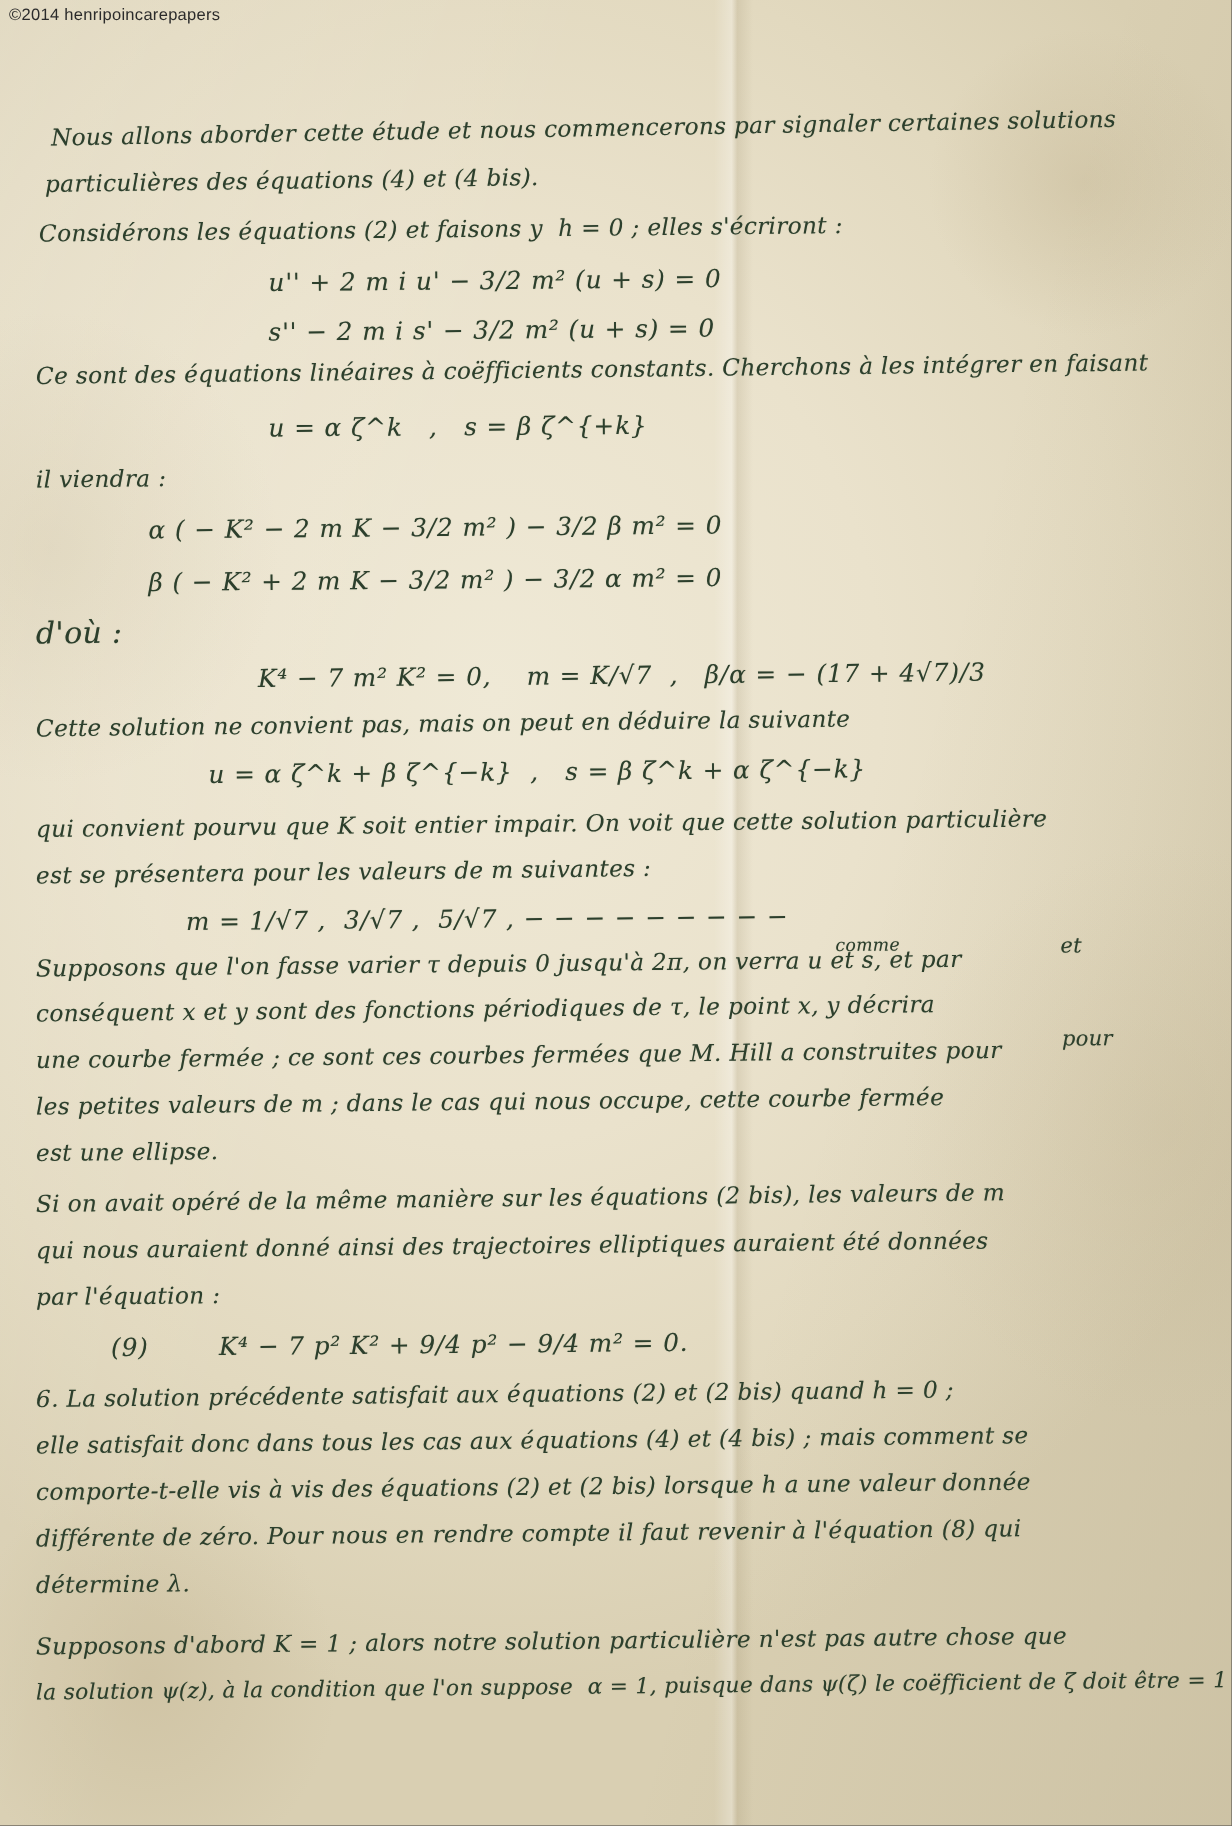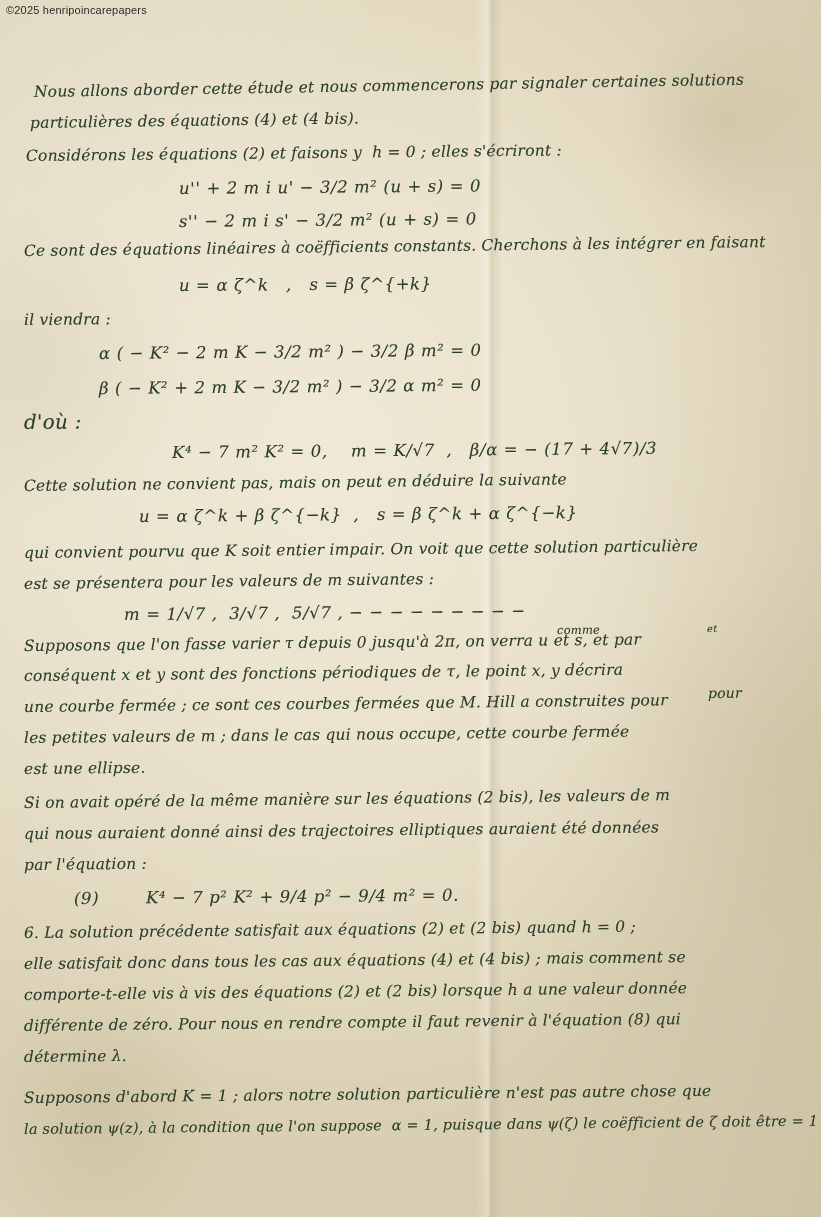--- a/index.html
+++ b/index.html
@@ -74,21 +74,21 @@
     font-size: 16.5px;
     letter-spacing: .6px;
   }
   .small { font-size: 13px; }
 </style>
 </head>
 <body>
 
 <div id="page">
 
-  <div class="copyright">©2025 henripoincarepapers</div>
+  <div class="copyright">©2014 henripoincarepapers</div>
 
   <div class="manuscript">
       <div class="ln" style="left: 30px; top: 84px; font-size: 15.5px; transform: rotate(-1deg); color: rgb(44, 63, 44);">Nous allons aborder cette étude et nous commencerons par signaler certaines solutions</div>
       <div class="ln" style="left: 26px; top: 115px; font-size: 15.5px; transform: rotate(-0.8deg); color: rgb(44, 63, 44);">particulières des équations (4) et (4 bis).</div>
       <div class="ln" style="left: 22px; top: 148px; font-size: 15.5px; transform: rotate(-0.6deg); color: rgb(44, 63, 44);">Considérons les équations (2) et faisons y  h = 0 ; elles s'écriront :</div>
       <div class="ln eq" style="left: 175px; top: 180px; font-size: 16.5px; transform: rotate(-0.5deg); color: rgb(44, 63, 44);">u'' + 2 m i u' − 3/2 m² (u + s) = 0</div>
       <div class="ln eq" style="left: 175px; top: 213px; font-size: 16.5px; transform: rotate(-0.5deg); color: rgb(44, 63, 44);">s'' − 2 m i s' − 3/2 m² (u + s) = 0</div>
       <div class="ln" style="left: 20px; top: 243px; font-size: 15.5px; transform: rotate(-0.7deg); color: rgb(44, 63, 44);">Ce sont des équations linéaires à coëfficients constants. Cherchons à les intégrer en faisant</div>
       <div class="ln eq" style="left: 175px; top: 277px; font-size: 16.5px; transform: rotate(-0.4deg); color: rgb(44, 63, 44);">u = α ζ^k   ,   s = β ζ^{+k}</div>
       <div class="ln" style="left: 20px; top: 312px; font-size: 15.5px; transform: rotate(-0.6deg); color: rgb(44, 63, 44);">il viendra :</div>
@@ -111,17 +111,17 @@
       <div class="ln" style="left: 20px; top: 857px; font-size: 15.5px; transform: rotate(-0.6deg); color: rgb(44, 63, 44);">par l'équation :</div>
       <div class="ln eq" style="left: 70px; top: 890px; font-size: 16.5px; transform: rotate(-0.5deg); color: rgb(44, 63, 44);">(9)        K⁴ − 7 p² K² + 9/4 p² − 9/4 m² = 0.</div>
       <div class="ln" style="left: 20px; top: 925px; font-size: 15.5px; transform: rotate(-0.6deg); color: rgb(44, 63, 44);">6. La solution précédente satisfait aux équations (2) et (2 bis) quand h = 0 ;</div>
       <div class="ln" style="left: 20px; top: 956px; font-size: 15.5px; transform: rotate(-0.6deg); color: rgb(44, 63, 44);">elle satisfait donc dans tous les cas aux équations (4) et (4 bis) ; mais comment se</div>
       <div class="ln" style="left: 20px; top: 987px; font-size: 15.5px; transform: rotate(-0.6deg); color: rgb(44, 63, 44);">comporte-t-elle vis à vis des équations (2) et (2 bis) lorsque h a une valeur donnée</div>
       <div class="ln" style="left: 20px; top: 1018px; font-size: 15.5px; transform: rotate(-0.6deg); color: rgb(44, 63, 44);">différente de zéro. Pour nous en rendre compte il faut revenir à l'équation (8) qui</div>
       <div class="ln" style="left: 20px; top: 1049px; font-size: 15.5px; transform: rotate(-0.6deg); color: rgb(44, 63, 44);">détermine λ.</div>
       <div class="ln" style="left: 20px; top: 1090px; font-size: 15.5px; transform: rotate(-0.6deg); color: rgb(44, 63, 44);">Supposons d'abord K = 1 ; alors notre solution particulière n'est pas autre chose que</div>
       <div class="ln" style="left: 20px; top: 1122px; font-size: 14.5px; transform: rotate(-0.6deg); color: rgb(44, 63, 44);">la solution ψ(z), à la condition que l'on suppose  α = 1, puisque dans ψ(ζ) le coëfficient de ζ doit être = 1</div>
       <div class="ln small" style="left: 553px; top: 624px; font-size: 11.5px; transform: rotate(-0.5deg); color: rgb(44, 63, 44);">comme</div>
-      <div class="ln small" style="left: 703px; top: 624px; font-size: 10px; transform: rotate(-0.5deg); color: rgb(44, 63, 44);">et</div>
+      <div class="ln small" style="left: 703px; top: 624px; font-size: 14px; transform: rotate(-0.5deg); color: rgb(44, 63, 44);">et</div>
       <div class="ln small" style="left: 704px; top: 686px; font-size: 14px; transform: rotate(-0.5deg); color: rgb(44, 63, 44);">pour</div>
     </div>
 
 </div>
 
 </body></html>

